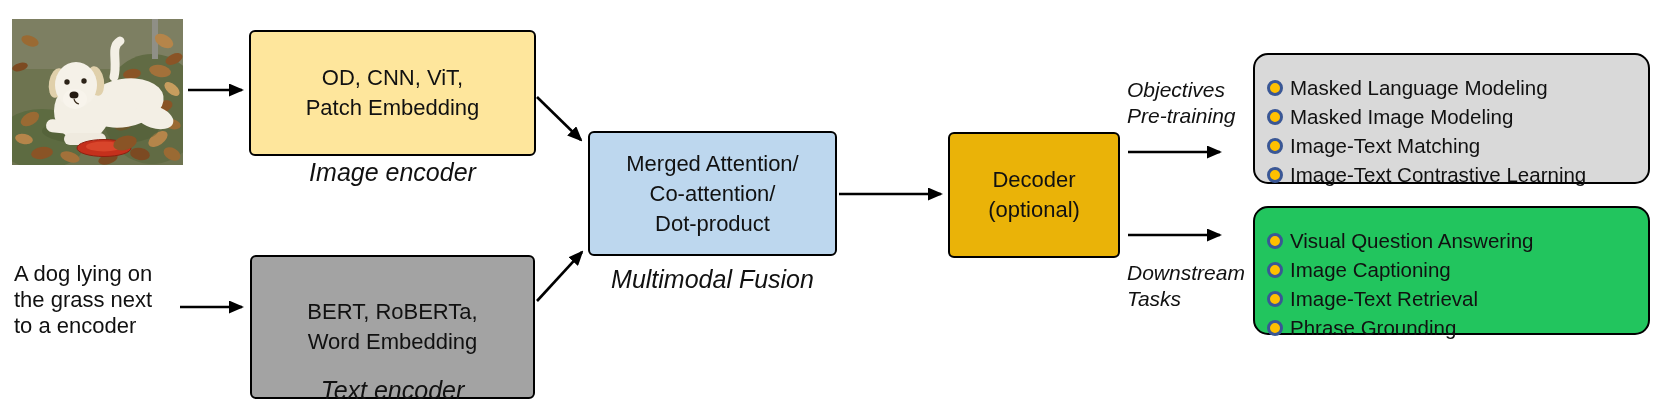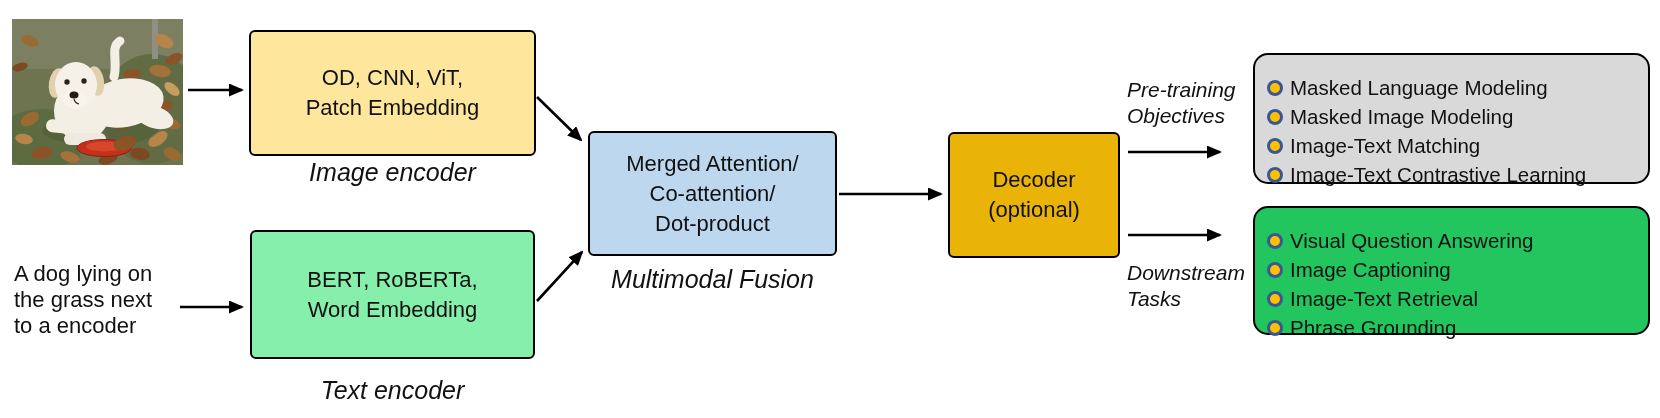--- a/index.html
+++ b/index.html
@@ -112,21 +112,21 @@
 
   <div class="box" style="left: 249px; top: 30px; width: 287px; height: 126px; background-color: rgb(254, 230, 156);">
     <div>
 
     <div class="line">OD, CNN, ViT,</div>
         <div class="line">Patch Embedding</div>
       </div>
   </div>
   <div class="side-label" style="left:249px;top:159px;width:287px;">Image encoder</div>
 
-  <div class="box" style="left: 250px; top: 230px; width: 285px; height: 129px; background-color: #86efac;">
+  <div class="box" style="left: 250px; top: 255px; width: 285px; height: 144px; background-color: #a3a3a3;">
     <div>
 
     <div class="line">BERT, RoBERTa,</div>
         <div class="line">Word Embedding</div>
       </div>
   </div>
   <div class="side-label" style="left:250px;top:377px;width:285px;">Text encoder</div>
 
   <div class="box" style="left: 588px; top: 131px; width: 249px; height: 125px; background-color: rgb(189, 215, 238);">
     <div>
@@ -141,22 +141,22 @@
   <div class="box" style="left: 948px; top: 132px; width: 172px; height: 126px; background-color: #eab308;">
     <div>
 
     <div class="line">Decoder</div>
         <div class="line">(optional)</div>
       </div>
   </div>
 
   <div class="flow-label" style="left:1127px;top:77px;">
 
-  <div>Pre-training</div>
-      <div>Objectives</div>
+  <div>Objectives</div>
+      <div>Pre-training</div>
     </div>
 
   <div class="gray-panel" style="left: 1253px; top: 53px; width: 397px; height: 131px; background-color: rgb(217, 217, 217);">
     <div>
 
     <div class="bullet-row">
         <span class="dot" style="background-color: rgb(255, 192, 0);"></span>
         <span class="bullet-text">Masked Language Modeling</span>
       </div>
         <div class="bullet-row">

